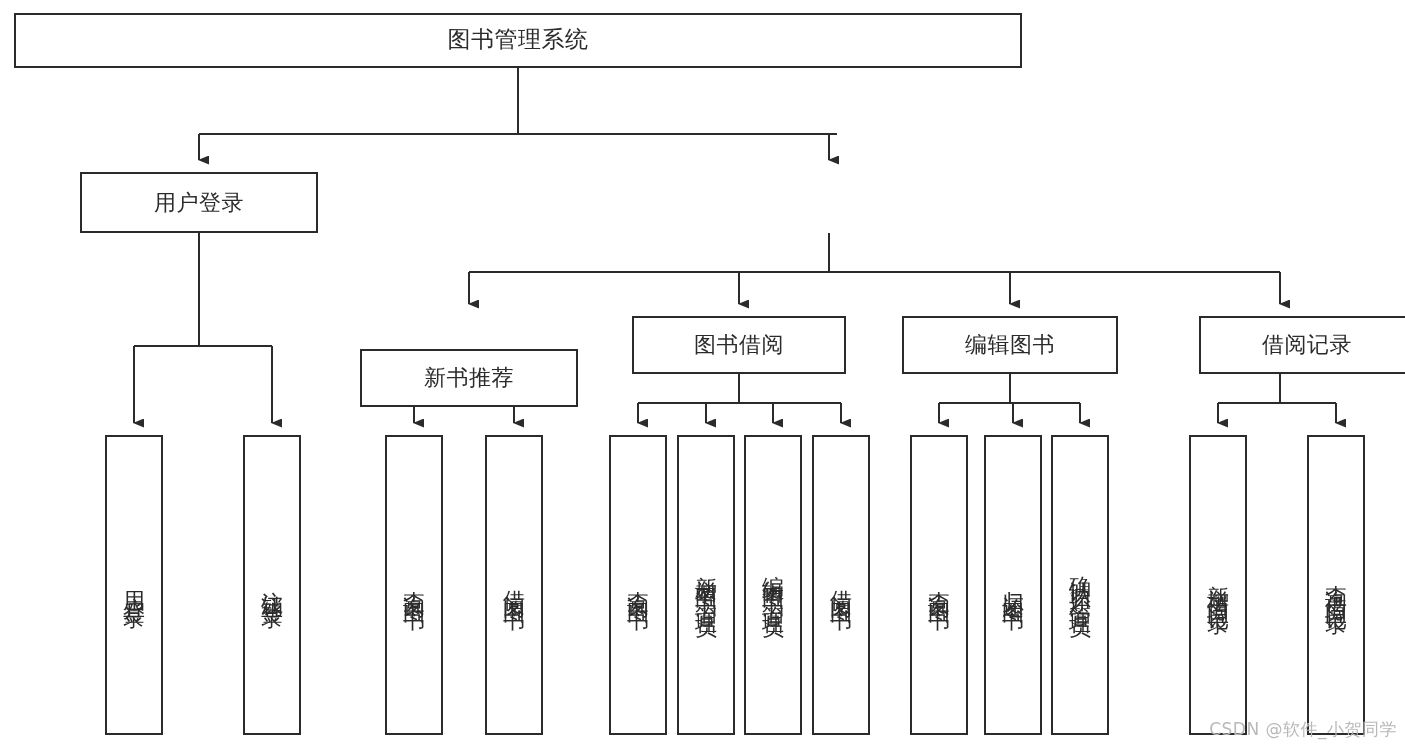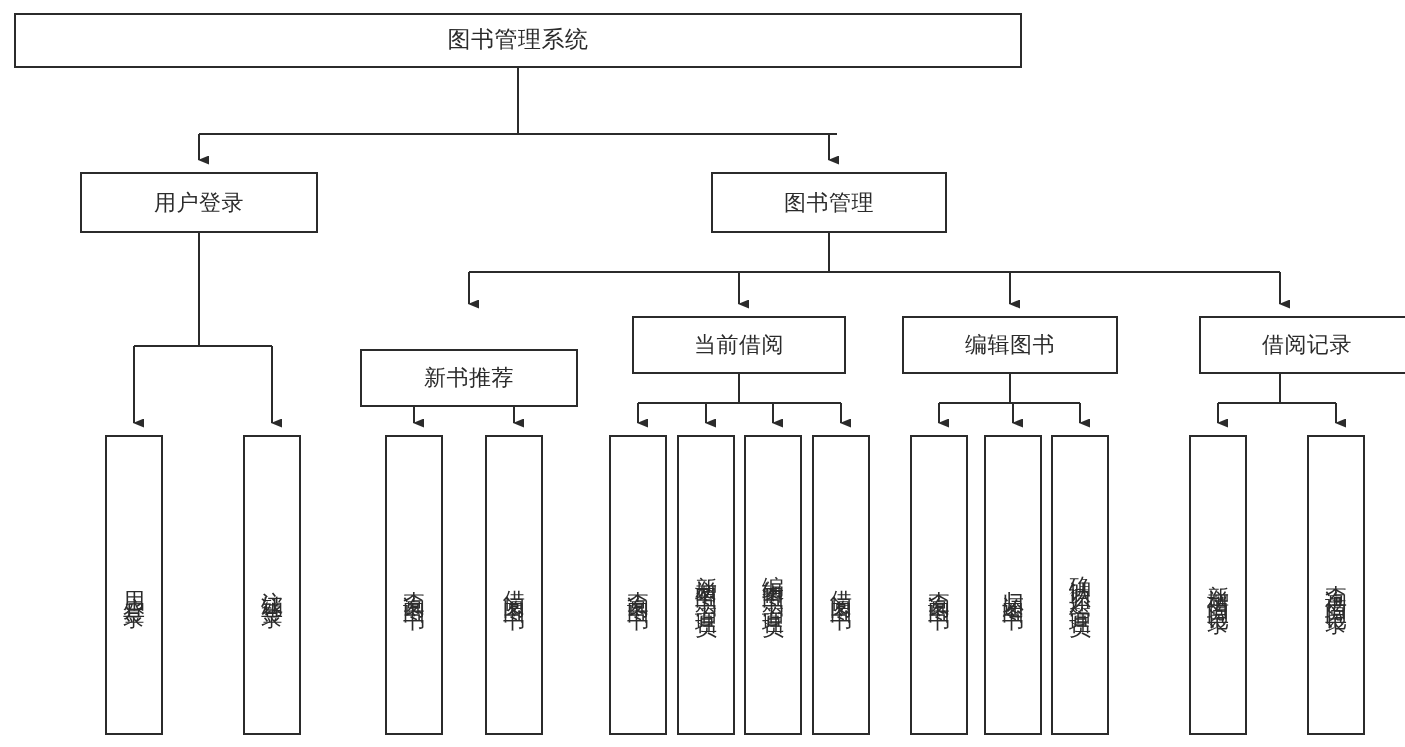--- a/index.html
+++ b/index.html
@@ -129,30 +129,27 @@
   </svg>
 
   <div class="node root horizontal" style="left:14px;top:13px;width:1008px;height:55px;">
     <span class="node-label">图书管理系统</span>
   </div>
 
   <div class="node horizontal" style="left:80px;top:172px;width:238px;height:61px;">
     <span class="node-label">用户登录</span>
   </div>
 
-  <div class="node horizontal" style="left:711px;top:172px;width:236px;height:61px;">
-    <span class="node-label">图书管理</span>
-  </div>
 
   <div class="node horizontal" style="left:360px;top:316px;width:218px;height:58px;margin-top:33px;">
     <span class="node-label">新书推荐</span>
   </div>
 
   <div class="node horizontal" style="left:632px;top:316px;width:214px;height:58px;">
-    <span class="node-label">当前借阅</span>
+    <span class="node-label">图书借阅</span>
   </div>
 
   <div class="node horizontal" style="left:902px;top:316px;width:216px;height:58px;">
     <span class="node-label">编辑图书</span>
   </div>
 
   <div class="node horizontal" style="left:1199px;top:316px;width:216px;height:58px;">
     <span class="node-label">借阅记录</span>
   </div>
 
@@ -201,14 +198,15 @@
   </div>
 
   <div class="node vertical" style="left:1189px;top:435px;width:58px;height:300px;">
     <span class="node-label">新增借阅记录</span>
   </div>
 
   <div class="node vertical" style="left:1307px;top:435px;width:58px;height:300px;">
     <span class="node-label">查询借阅记录</span>
   </div>
 
+  <div class="watermark">CSDN @软件_小贺同学</div>
 
 </div>
 
 </body></html>

